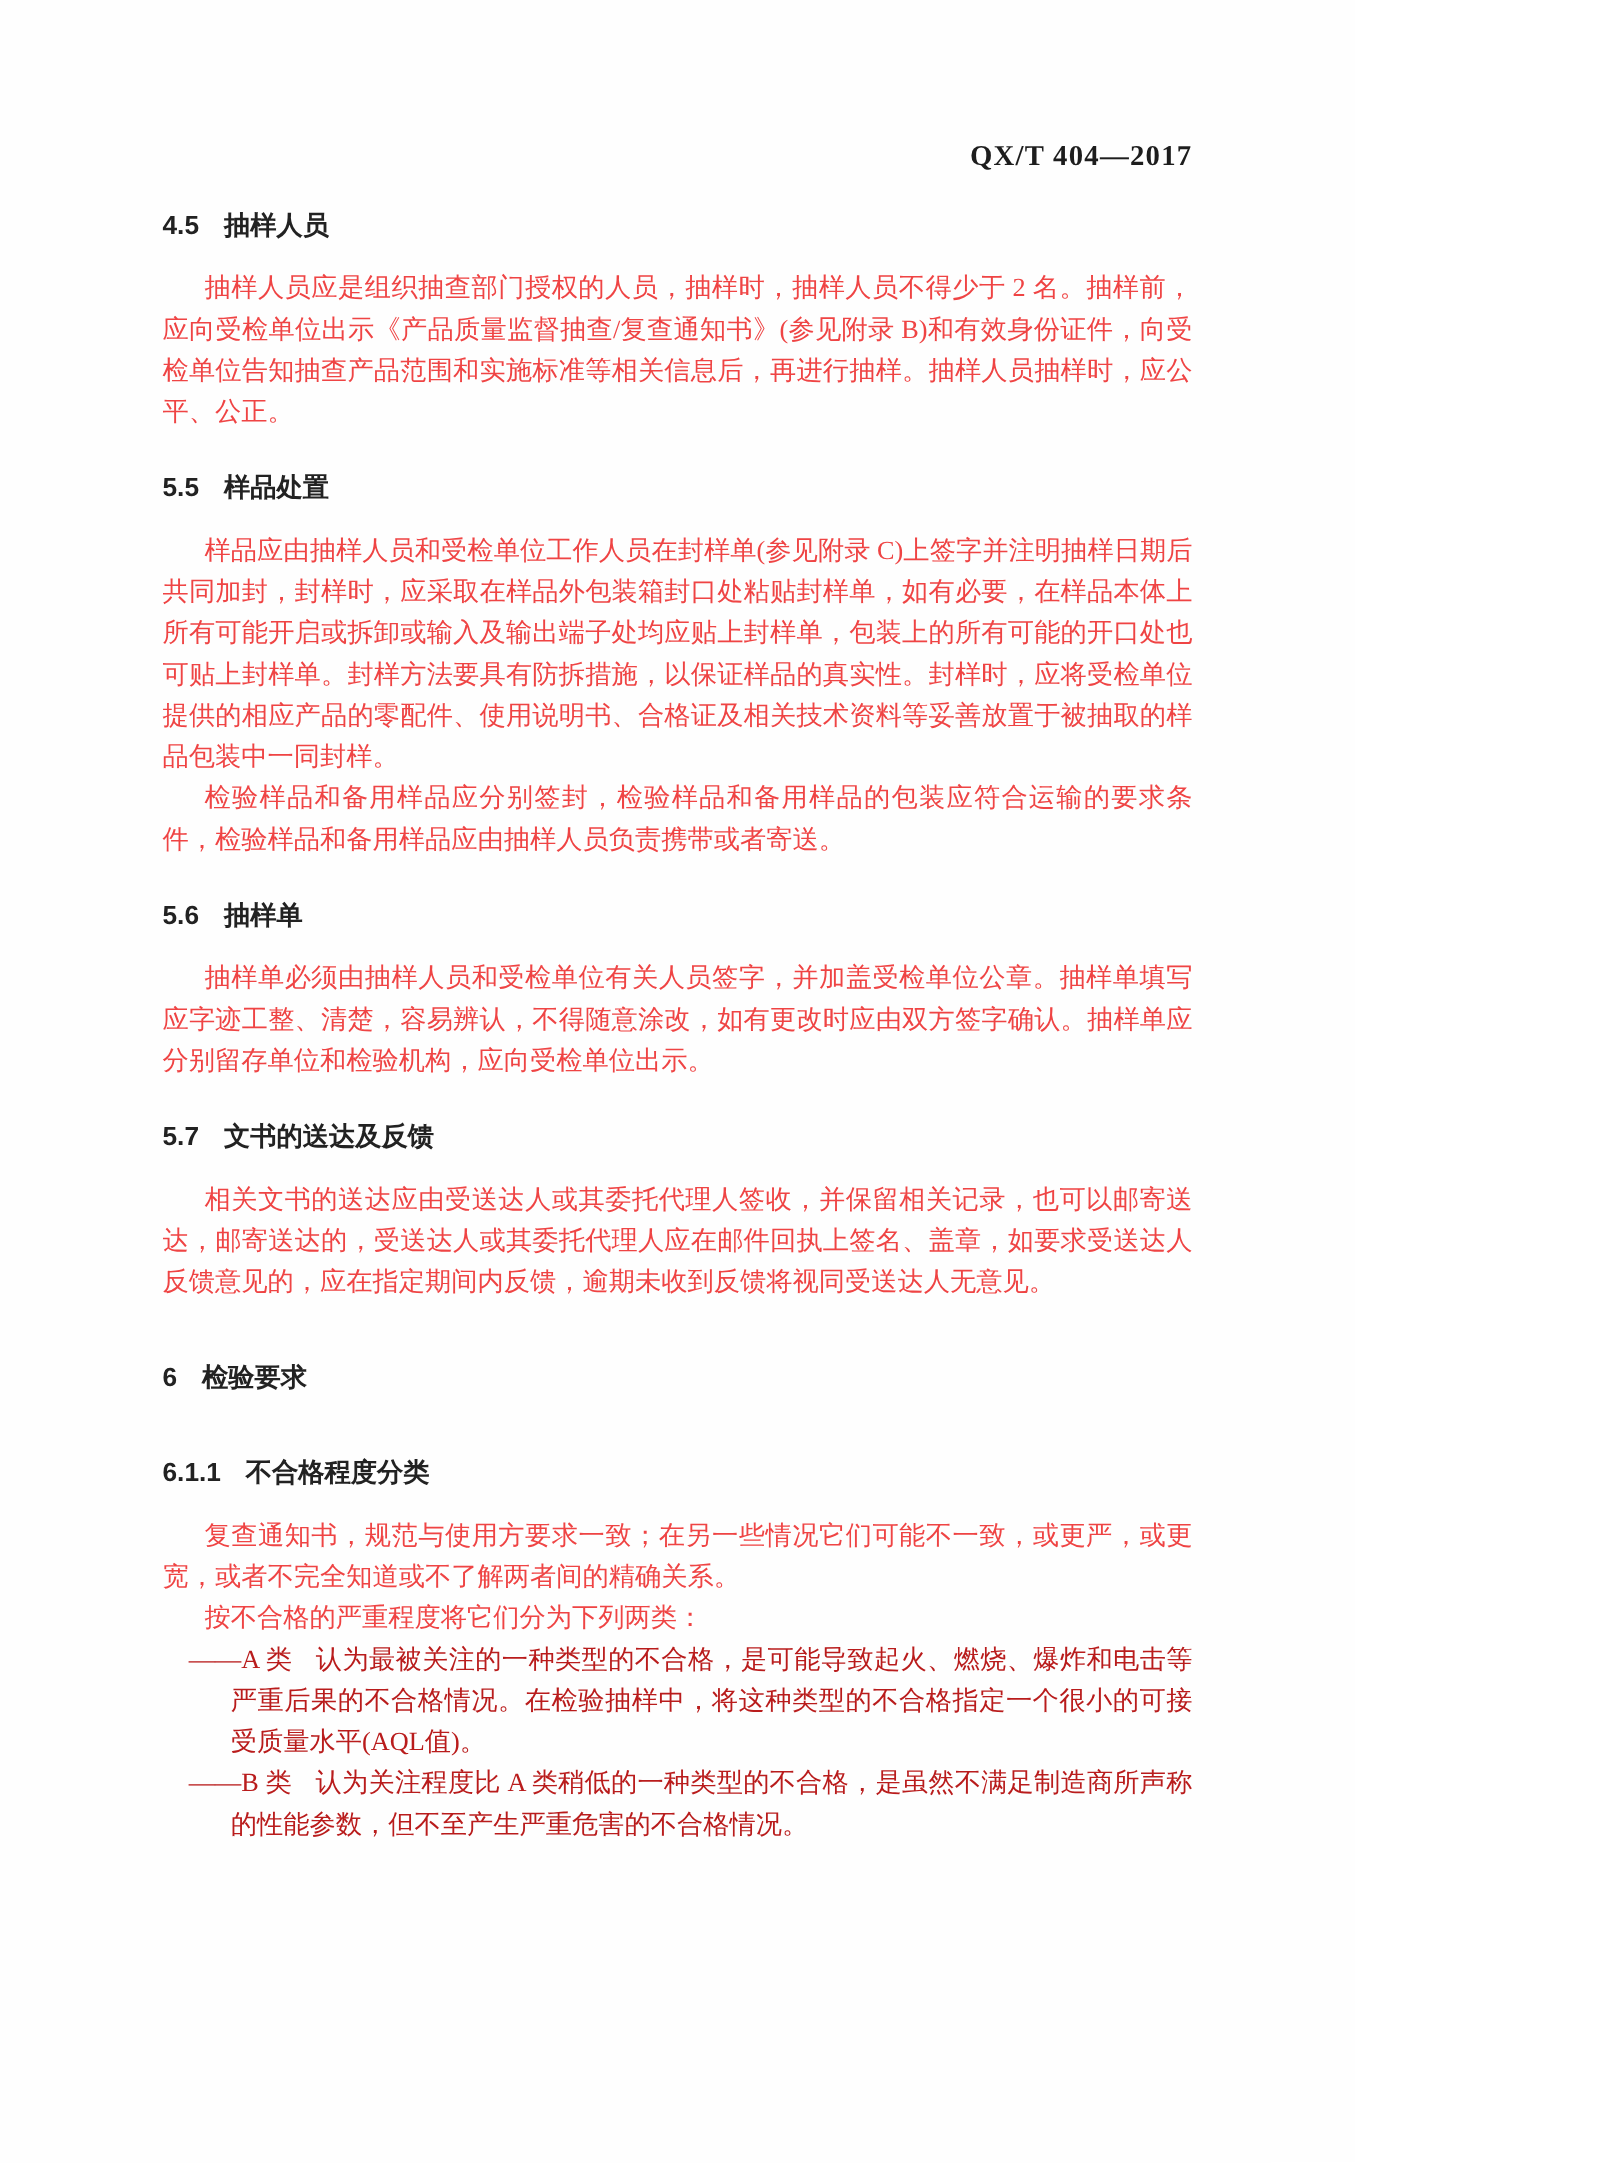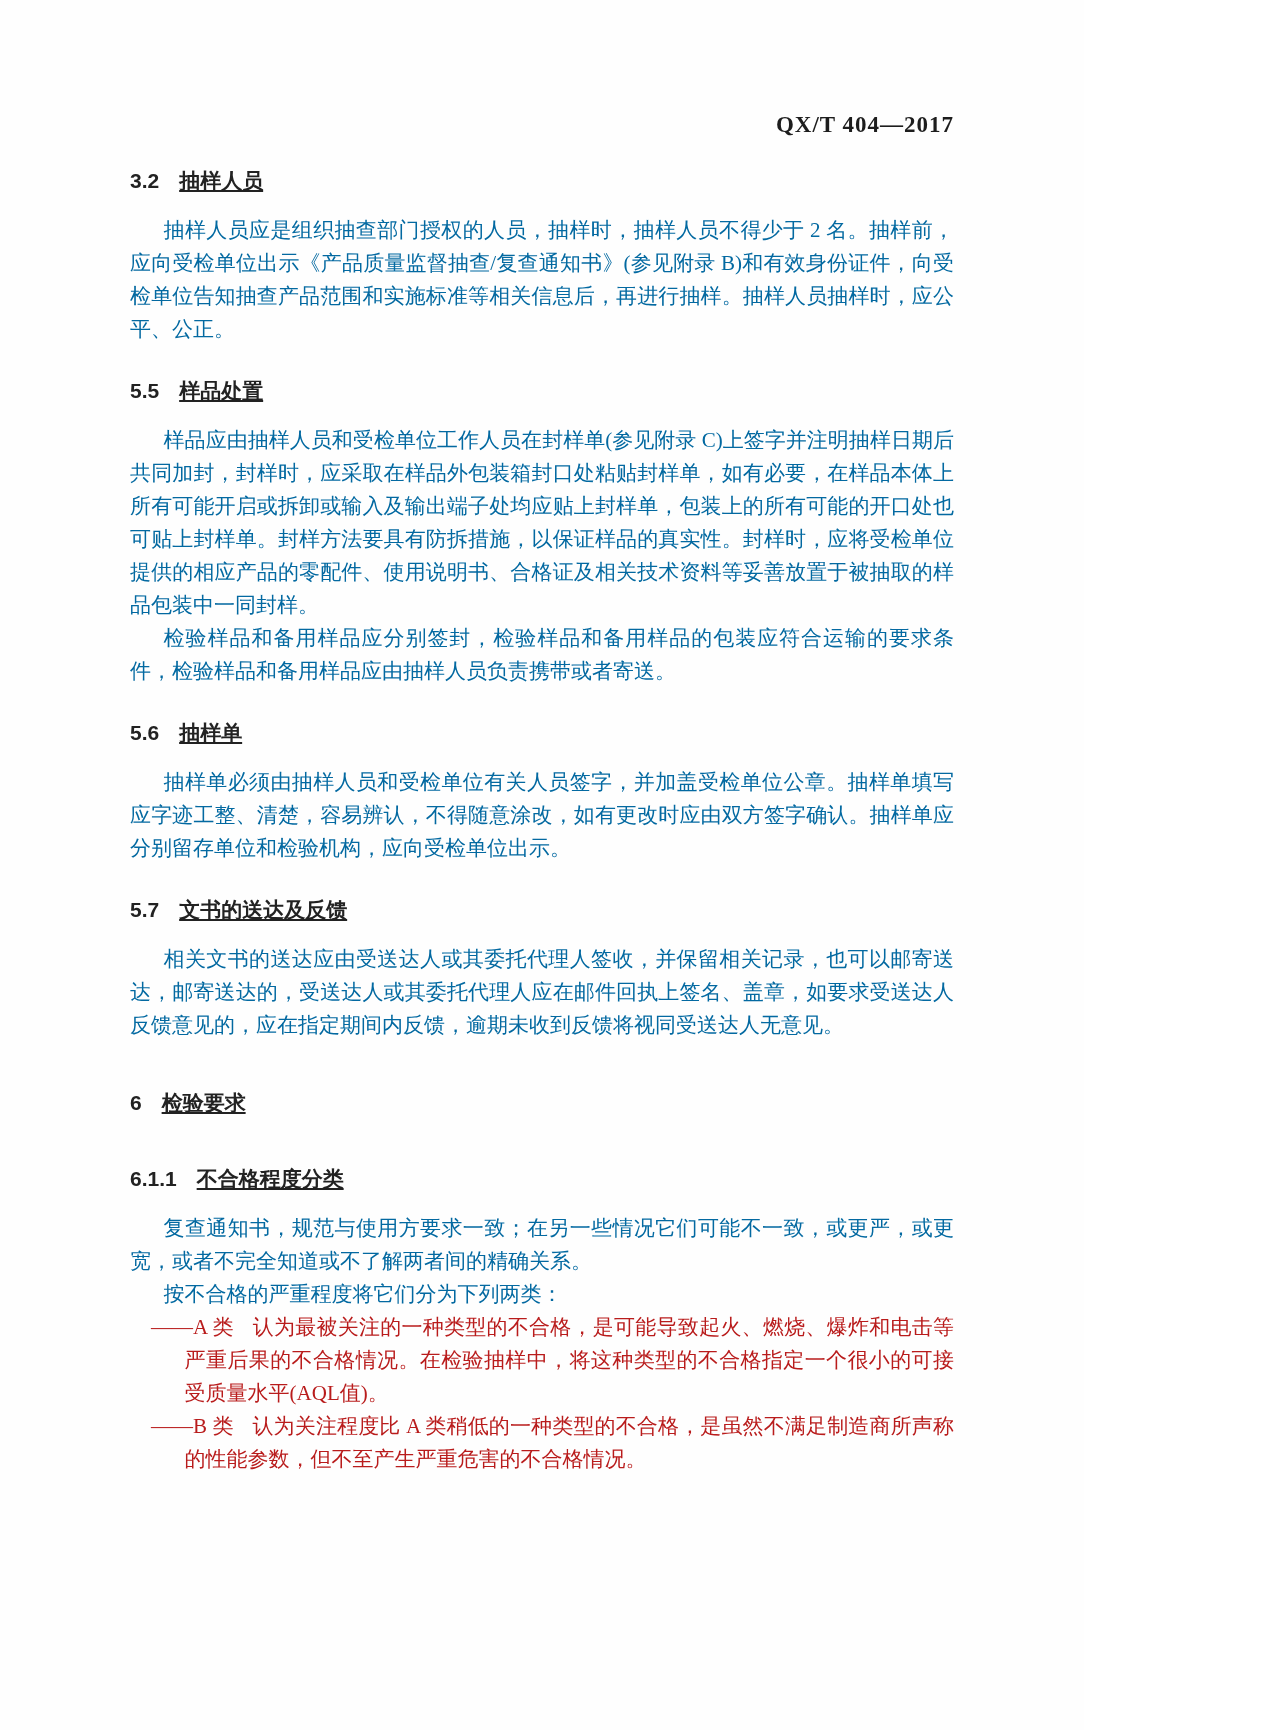--- a/index.html
+++ b/index.html
@@ -36,30 +36,29 @@
     margin: 30px 0 18px 0;
   }
   .sec-heading.first {
     margin-top: 14px;
   }
   .sec-heading.chapter {
     margin-top: 46px;
   }
   .sec-heading .sec-title {
     margin-left: 0.95em;
-    text-decoration: underline;
   }
   .body-para {
     font-size: 21px;
     line-height: 33px;
     text-align: justify;
     text-justify: inter-ideograph;
     margin: 0;
     text-indent: 1.6em;
-    color: #0369a1;
+    color: #ef4444;
   }
   .clause-list {
     margin: 0;
   }
   .list-item {
     font-size: 21px;
     line-height: 33px;
     text-align: justify;
     margin: 0;
     padding-left: 2.6em;
@@ -71,21 +70,21 @@
   }
 </style>
 </head>
 <body>
 
 <div class="page">
 
   <div class="doc-header">QX/T 404—2017</div>
 
   <section>
-    <h2 class="sec-heading first"><span>3.2</span><span class="sec-title">抽样人员</span></h2>
+    <h2 class="sec-heading first"><span>4.5</span><span class="sec-title">抽样人员</span></h2>
     <p class="body-para">抽样人员应是组织抽查部门授权的人员，抽样时，抽样人员不得少于 2 名。抽样前，应向受检单位出示《产品质量监督抽查/复查通知书》(参见附录 B)和有效身份证件，向受检单位告知抽查产品范围和实施标准等相关信息后，再进行抽样。抽样人员抽样时，应公平、公正。</p>
   </section>
 
   <section>
     <h2 class="sec-heading"><span>5.5</span><span class="sec-title">样品处置</span></h2>
     <p class="body-para">样品应由抽样人员和受检单位工作人员在封样单(参见附录 C)上签字并注明抽样日期后共同加封，封样时，应采取在样品外包装箱封口处粘贴封样单，如有必要，在样品本体上所有可能开启或拆卸或输入及输出端子处均应贴上封样单，包装上的所有可能的开口处也可贴上封样单。封样方法要具有防拆措施，以保证样品的真实性。封样时，应将受检单位提供的相应产品的零配件、使用说明书、合格证及相关技术资料等妥善放置于被抽取的样品包装中一同封样。</p>
     <p class="body-para">检验样品和备用样品应分别签封，检验样品和备用样品的包装应符合运输的要求条件，检验样品和备用样品应由抽样人员负责携带或者寄送。</p>
   </section>
 
   <section>

